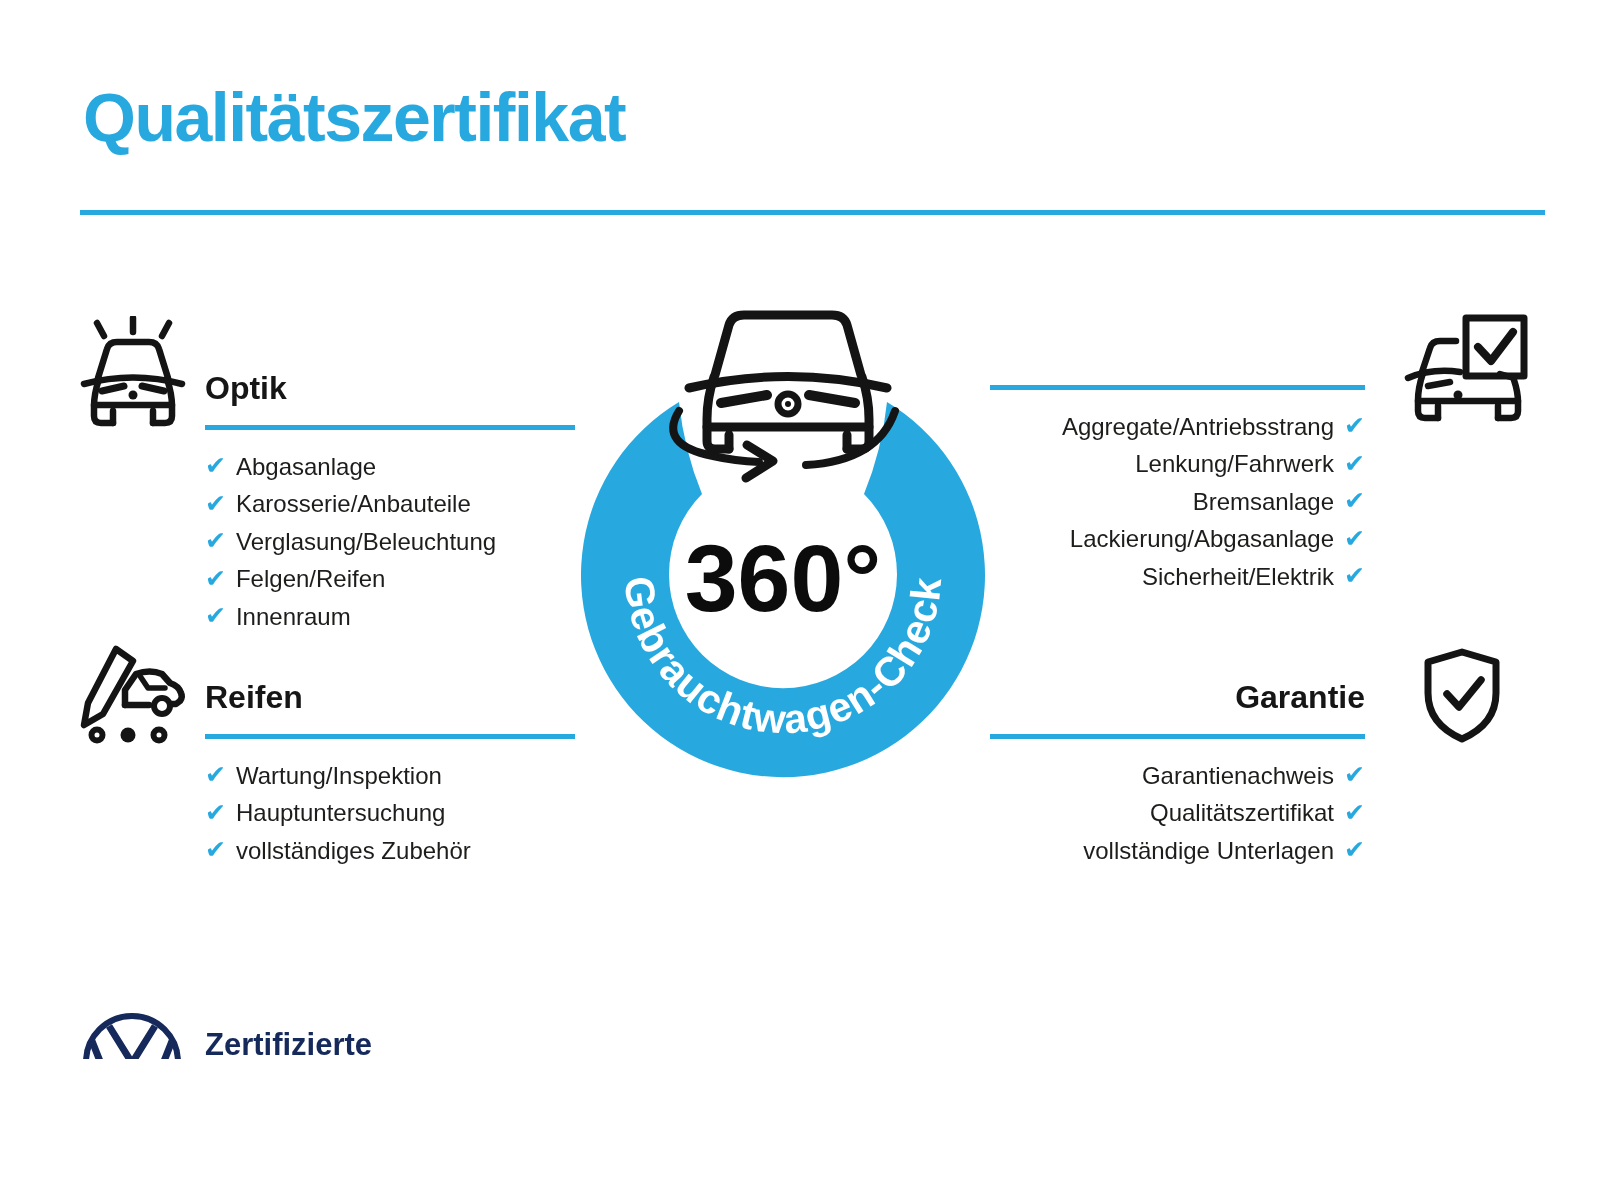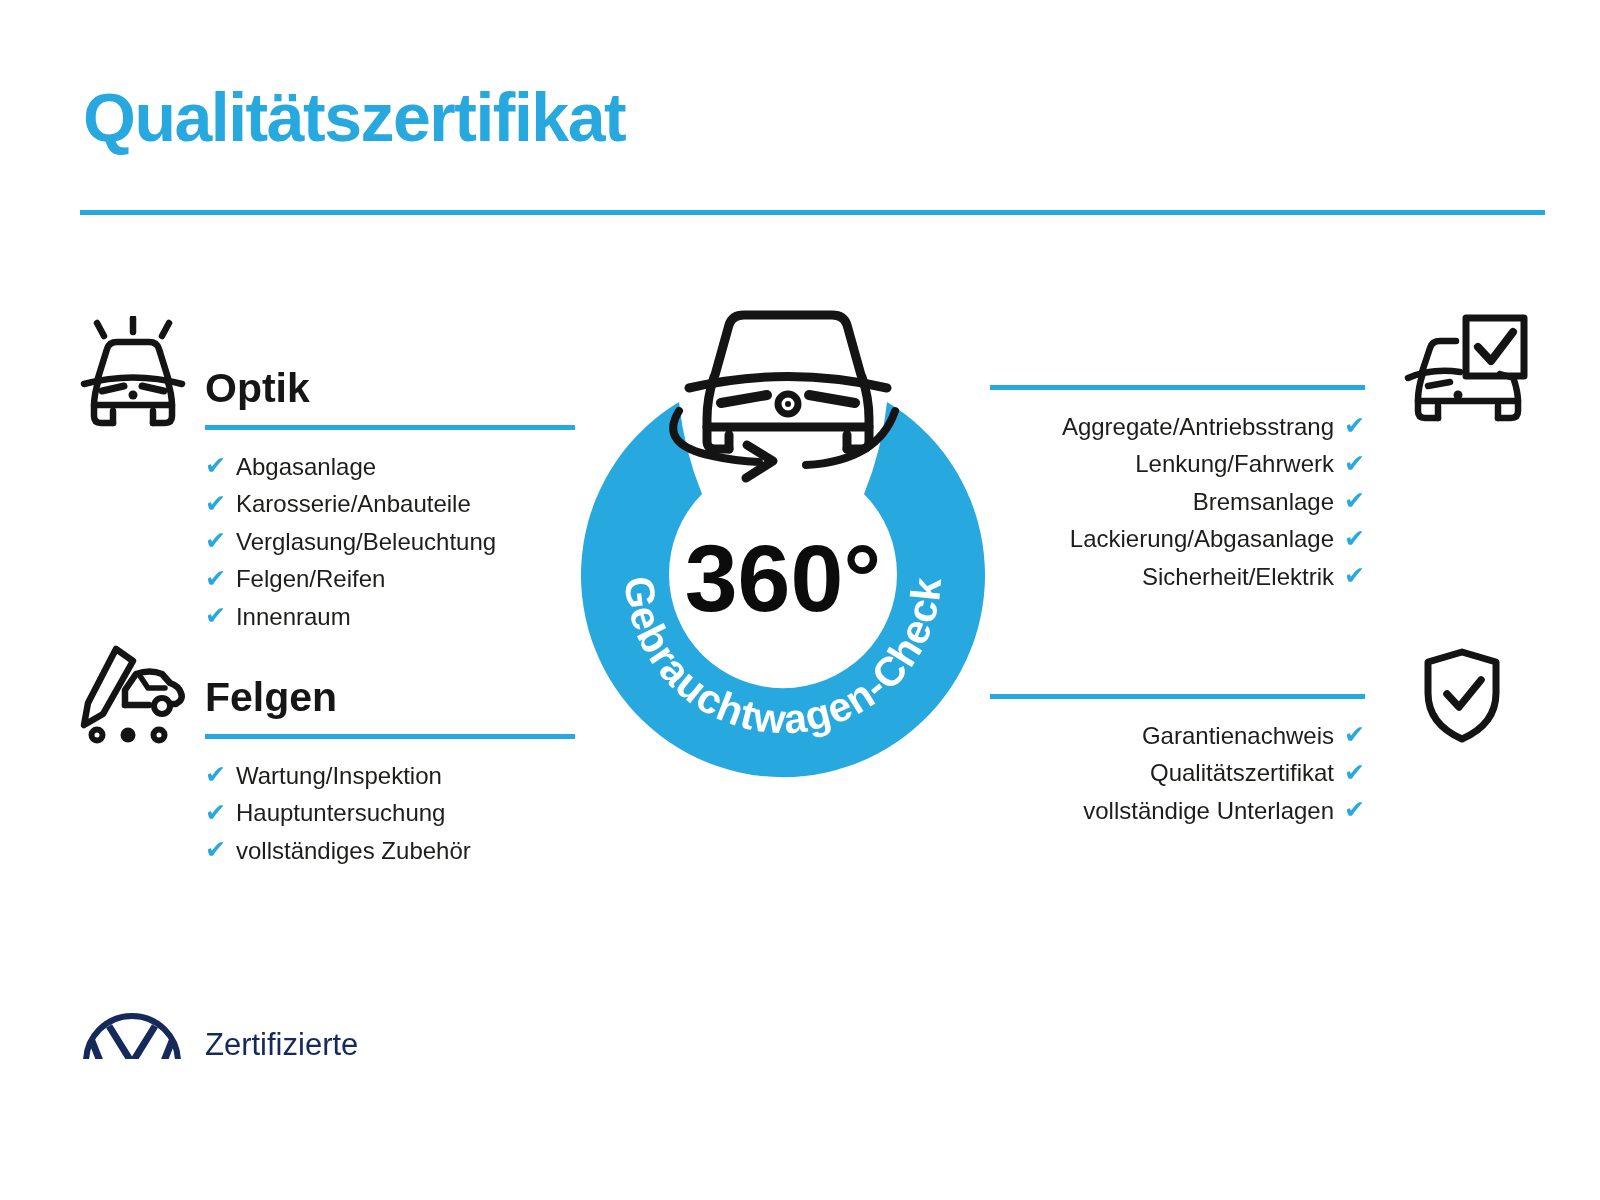--- a/index.html
+++ b/index.html
@@ -3,21 +3,21 @@
 <meta charset="utf-8">
 <style>
   html,body{margin:0;padding:0;background:#fff;}
   .page{position:relative;width:1600px;height:1059px;background:#fff;overflow:hidden;
         font-family:"Liberation Sans","DejaVu Sans",sans-serif;color:#1d1d1b;}
   .title{position:absolute;left:83px;top:78px;font-size:68px;font-weight:700;
          letter-spacing:-1.5px;color:var(--accent);}
   .top-rule{position:absolute;left:80px;top:210px;width:1465px;height:5px;background:var(--accent);}
 
   .sec{position:absolute;width:370px;}
-  .sec h2{margin:0;font-size:41px;line-height:40px;font-weight:700;color:#161616;}
+  .sec h2{margin:0;font-size:32px;line-height:40px;font-weight:700;color:#161616;}
   .sec .underline{margin-top:17px;height:5px;background:var(--accent);}
   .sec ul{list-style:none;margin:0;padding:18px 0 0 0;}
   .sec li{display:flex;align-items:center;gap:10px;height:37.5px;font-size:24px;color:#1d1d1b;}
   .check{color:var(--accent);font-size:25px;font-weight:700;line-height:1;transform:translateY(-1px);}
   .sec.right{width:375px;text-align:right;}
   .sec.right li{flex-direction:row-reverse;}
 
   #section-optik{left:205px;top:368px;}
   #section-wartung{left:205px;top:677px;}
   #section-technik{left:990px;top:368px;}
@@ -29,21 +29,21 @@
   #icon-technik{left:1396px;top:310px;}
   #icon-garantie{left:1406px;top:643px;}
 
   #badge{position:absolute;left:563px;top:293px;}
   .ring-text{font-family:"Liberation Sans","DejaVu Sans",sans-serif;font-weight:700;
              font-size:41px;letter-spacing:1px;fill:#fff;}
   .deg-text{font-family:"Liberation Sans","DejaVu Sans",sans-serif;font-weight:700;
             font-size:95px;fill:#0c0c0c;}
 
   .footer-text{position:absolute;left:205px;top:1026px;font-size:31px;line-height:38px;
-               font-weight:400;color:var(--navy);}
+               font-weight:700;color:var(--navy);}
   #vw-logo{position:absolute;left:82px;top:1012px;}
 
   .stroke{fill:none;stroke:#141414;stroke-linecap:round;stroke-linejoin:round;}
 </style>
 </head>
 <body>
 
 <div class="page">
 
   <div class="title">Qualitätszertifikat</div>
@@ -110,21 +110,21 @@
           <span class="label">Felgen/Reifen</span>
         </li>
         <li>
           <span class="check">✔</span>
           <span class="label">Innenraum</span>
         </li>
       </ul>
   </div>
 
   <div class="sec" id="section-wartung">
-    <h2>Felgen</h2>
+    <h2>Reifen</h2>
     <div class="underline"></div>
     <ul>
 
     <li>
           <span class="check">✔</span>
           <span class="label">Wartung/Inspektion</span>
         </li>
         <li>
           <span class="check">✔</span>
           <span class="label">Hauptuntersuchung</span>
@@ -157,20 +157,21 @@
           <span class="label">Lackierung/Abgasanlage</span>
         </li>
         <li>
           <span class="check">✔</span>
           <span class="label">Sicherheit/Elektrik</span>
         </li>
       </ul>
   </div>
 
   <div class="sec right" id="section-garantie">
+    <h2>Garantie</h2>
     <div class="underline"></div>
     <ul>
 
     <li>
           <span class="check">✔</span>
           <span class="label">Garantienachweis</span>
         </li>
         <li>
           <span class="check">✔</span>
           <span class="label">Qualitätszertifikat</span>

